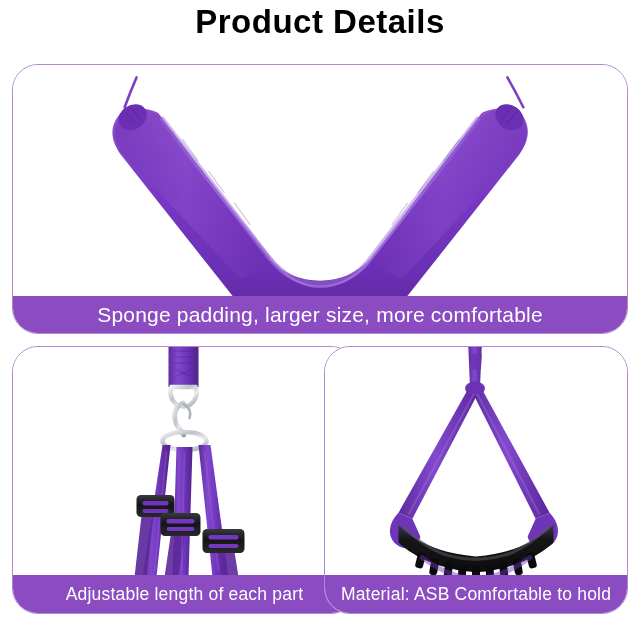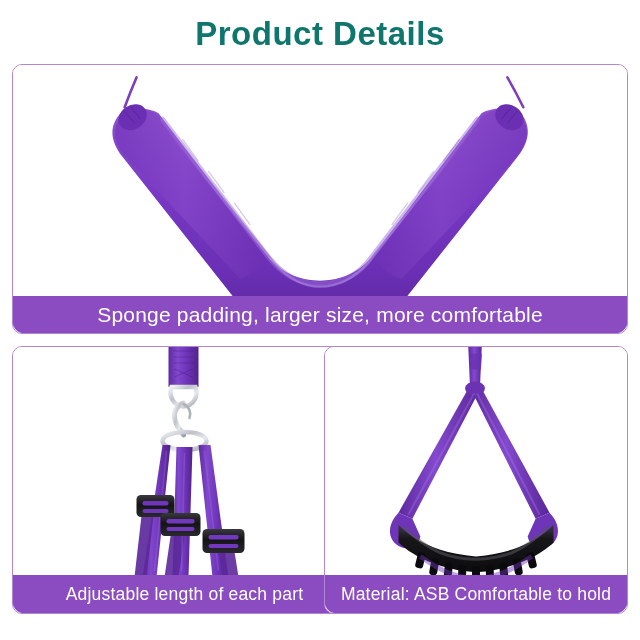--- a/index.html
+++ b/index.html
@@ -11,38 +11,38 @@
     width: 640px;
     height: 640px;
     overflow: hidden;
     font-family: "Liberation Sans", sans-serif;
     position: relative;
   }
 
   
   .page-title {
     position: absolute;
-    top: 14px;
+    top: 2px;
     left: 0;
     width: 640px;
     text-align: center;
     font-size: 33px;
     font-weight: bold;
     letter-spacing: 0.5px;
-    color: #0f766e;
+    color: #000000;
     line-height: 40px;
     white-space: nowrap;
   }
 
   
   .panel {
     position: absolute;
     box-sizing: border-box;
     border: 1.6px solid #b187d4;
-    border-radius: 10px;
+    border-radius: 26px;
     background: #ffffff;
     overflow: hidden;
   }
   .panel-top    { left: 12px;  top: 64px;  width: 616px; height: 270px; }
   .panel-bl     { left: 12px;  top: 346px; width: 345px; height: 268px; }
   .panel-br     { left: 324px; top: 346px; width: 304px; height: 268px; }
 
   .photo {
     position: absolute;
     left: 0; right: 0; top: 0;

